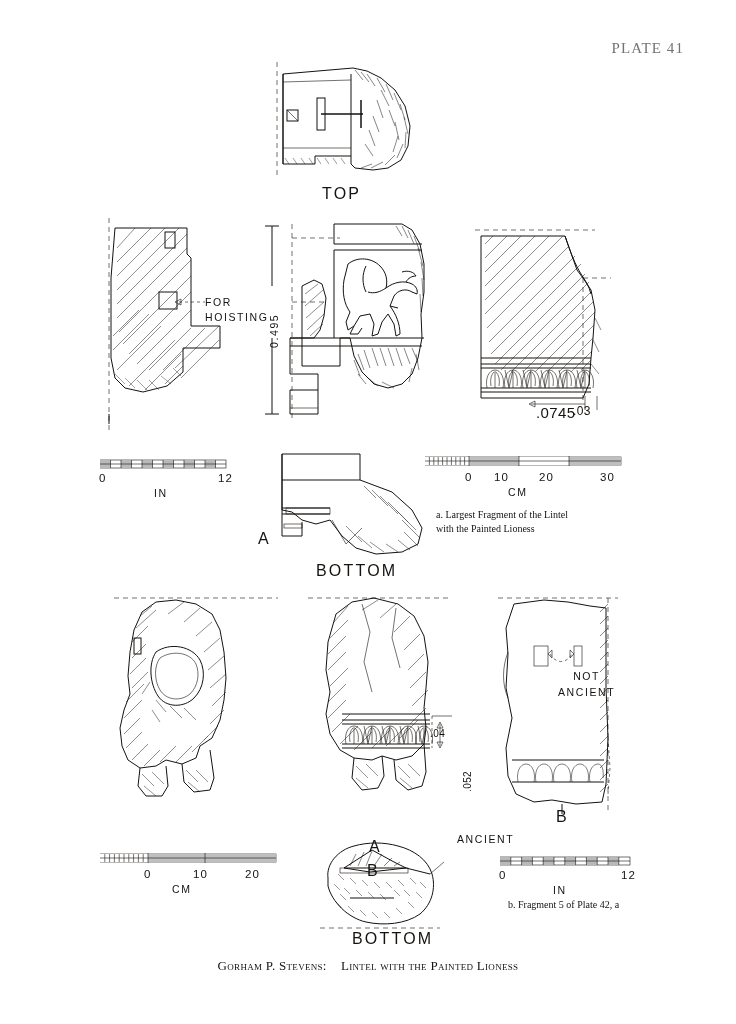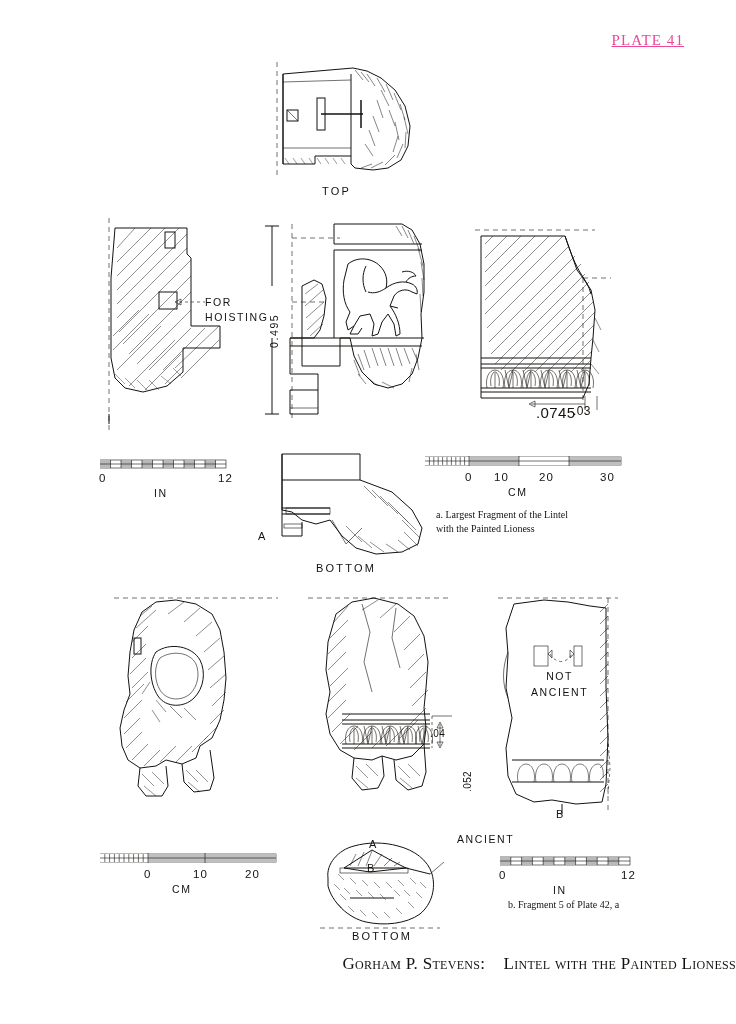--- a/index.html
+++ b/index.html
@@ -20,61 +20,60 @@
     left: 0; top: 0;
     width: 736px;
     height: 1024px;
     background: #ffffff;
   }
 
   
   .plate-label {
     position: absolute;
     right: 52px;
-    top: 32px;
+    top: 40px;
     font-family: "Liberation Serif", serif;
     font-size: 15px;
     letter-spacing: 1.1px;
     font-weight: 400;
-    color: #ec4899;
-    text-decoration: underline;
+    color: #737373;
   }
   .fig-caption {
     position: absolute;
     font-family: "Liberation Serif", serif;
     font-size: 10px;
     color: #15120f;
     line-height: 1.38;
     white-space: pre-line;
   }
   .plate-footer {
     position: absolute;
     left: 0;
     right: 0;
     bottom: 50px;
-    text-align: right;
+    text-align: center;
     font-family: "Liberation Serif", serif;
-    font-size: 17px;
+    font-size: 13px;
     color: #15120f;
     letter-spacing: 0.3px;
   }
   .smallcaps {
     font-variant: small-caps;
   }
 
   
   .anno {
     position: absolute;
     font-family: "Liberation Sans", sans-serif;
     font-size: 10.5px;
     letter-spacing: 1.6px;
     color: #15120f;
     white-space: pre;
   }
-  .anno.big { font-size: 11px; letter-spacing: 2.2px; }
+  .anno.big { font-size: 16px; letter-spacing: 2.2px; }
   .anno.serifnum {
     font-family: "Liberation Sans", sans-serif;
     letter-spacing: 0.5px;
   }
   .anno.rot90 {
     transform: rotate(-90deg);
     transform-origin: left top;
   }
 
   
@@ -692,21 +691,21 @@
         <path d="M100 194 C98 184 102 176 108 176 C112 176 114 182 113 190"></path>
       </g>
 
       <path class="lw-thin" d="M18 64 C12 80 12 96 18 110"></path>
 
       <path class="lw-thin dashfine" d="M118 150 L120 180 L118 206"></path>
 
       <line class="lw" x1="72" y1="216" x2="72" y2="226"></line>
     </svg>
   </div>
-  <div class="anno" style="left:531px; top:669px; line-height:1.5; text-align:center;">NOT
+  <div class="anno" style="left:558px; top:669px; line-height:1.5; text-align:center;">NOT
 ANCIENT</div>
   <div class="anno big" style="left:556px; top:808px;">B</div>
 
   <div style="position:absolute; left:310px; top:828px;">
     <svg width="160" height="110" viewBox="0 0 160 110">
       <line class="lw-thin dash" x1="10" y1="100" x2="130" y2="100"></line>
 
       <path class="lw" d="M18 50 C16 36 28 22 44 18 C58 14 74 14 88 18
                           C104 22 118 32 122 46 C126 60 122 76 110 86
                           C96 96 74 98 56 94 C38 90 22 74 18 58 Z"></path>

